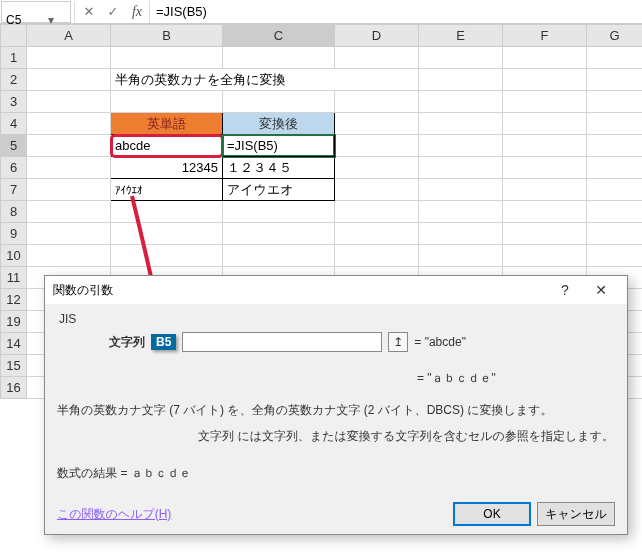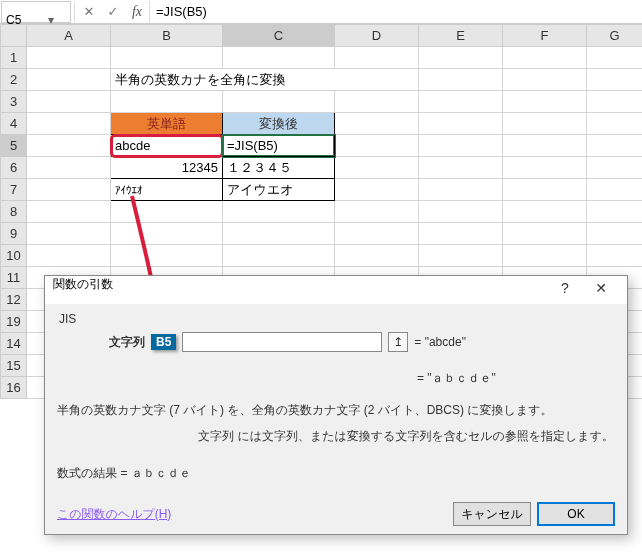--- a/index.html
+++ b/index.html
@@ -42,21 +42,21 @@
   .data-cell { border: 1px solid #000 !important; margin-top: 37px; }
   .red-rect { outline: 3px solid #d81e3b; outline-offset: -2px; border-radius: 4px; }
   .active-cell { outline: 1px solid #217346; box-shadow: inset 0 0 0 1px #217346; }
 
   
   .anno { position: absolute; color: #d81e3b; font-weight: bold; font-size: 17px; pointer-events: none; }
   .arrow-svg { position: absolute; pointer-events: none; }
 
   
   .dialog { position: absolute; left: 44px; top: 275px; width: 584px; height: 260px; background: #f0f0f0; border: 1px solid #888; box-shadow: 4px 4px 12px rgba(0,0,0,0.25); }
-  .dlg-title { display: flex; align-items: flex-start; height: 28px; padding: 0 8px; background: #fff; }
+  .dlg-title { display: flex; align-items: center; height: 28px; padding: 0 8px; background: #fff; }
   .dlg-title .t { flex: 1; font-size: 12px; }
   .dlg-title .wbtn { width: 36px; height: 24px; display: flex; align-items: center; justify-content: center; font-size: 14px; color: #333; }
   .dlg-body { padding: 6px 12px 8px; font-size: 12px; color: #333; }
   .func-name { font-size: 12px; margin: 2px 0 6px 2px; }
   .arg-row { display: flex; align-items: center; gap: 6px; margin-left: 38px; }
   .arg-label { width: 50px; text-align: right; font-weight: bold; font-size: 12px; }
   .pink-badge { background: #0369a1; color: #fff; padding: 1px 5px; font-weight: bold; font-size: 12px; box-shadow: 2px 2px 3px rgba(0,0,0,0.35); }
   .arg-input { width: 200px; height: 20px; border: 1px solid #888; background: #fff; padding: 0 4px; font-size: 12px; }
   .ref-btn { width: 20px; height: 20px; border: 1px solid #888; background: #f8f8f8; display: flex; align-items: center; justify-content: center; font-size: 12px; }
   .arg-eq { font-size: 12px; }
@@ -296,16 +296,16 @@
       <span class="arg-eq">=  "abcde"</span>
     </div>
     <div style="text-align:left; padding-left:360px; margin-top:18px; font-size:12px;">=  "ａｂｃｄｅ"</div>
     <div class="desc-block">半角の英数カナ文字 (7 バイト) を、全角の英数カナ文字 (2 バイト、DBCS) に変換します。</div>
     <div class="desc-sub">文字列  には文字列、または変換する文字列を含むセルの参照を指定します。</div>
     <div class="result-row">数式の結果 =  ａｂｃｄｅ</div>
   </div>
   <div class="dlg-foot">
     <a class="help-link" href="#">この関数のヘルプ(H)</a>
     <div class="foot-spacer"></div>
+    <div class="dlg-btn primary">OK</div>
     <div class="dlg-btn">キャンセル</div>
-    <div class="dlg-btn primary">OK</div>
   </div>
 </div>
 
 </body></html>

